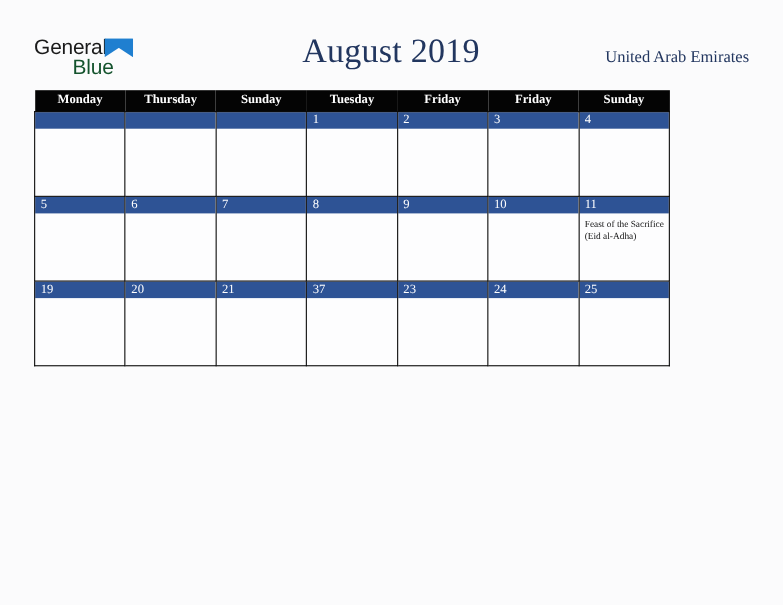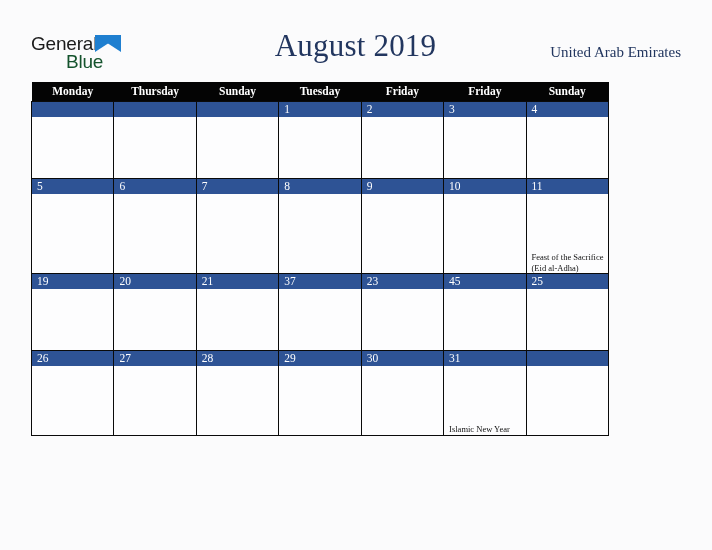--- a/index.html
+++ b/index.html
@@ -116,26 +116,25 @@
     line-height: 15px;
     background: #2e5395;
     color: #ffffff;
     font-family: "Liberation Serif", serif;
     font-size: 11.5px;
     padding-left: 5px;
     box-sizing: border-box;
   }
   .events {
     display: block;
-    padding: 14px 4px 0 5px;
+    padding: 4px 4px 0 5px;
     font-family: "Liberation Serif", serif;
     font-size: 8.5px;
     line-height: 10.5px;
     color: #111111;
-    margin-top: 44px;
   }
   .event-item {
     display: block;
   }
 </style>
 </head>
 <body>
 
 <div class="page">
 
@@ -228,48 +227,22 @@
           <td>
             <span class="daynum">21</span>
           </td>
           <td>
             <span class="daynum">37</span>
           </td>
           <td>
             <span class="daynum">23</span>
           </td>
           <td>
-            <span class="daynum">45</span>
+            <span class="daynum">24</span>
           </td>
           <td>
             <span class="daynum">25</span>
-          </td>
-        </tr>
-        <tr>
-          <td>
-            <span class="daynum">26</span>
-          </td>
-          <td>
-            <span class="daynum">27</span>
-          </td>
-          <td>
-            <span class="daynum">28</span>
-          </td>
-          <td>
-            <span class="daynum">29</span>
-          </td>
-          <td>
-            <span class="daynum">30</span>
-          </td>
-          <td>
-            <span class="daynum">31</span>
-            <span class="events">
-              <span class="event-item">Islamic New Year</span>
-            </span>
-          </td>
-          <td>
-            <span class="daynum"></span>
           </td>
         </tr>
       </tbody>
   </table>
 
 </div>
 
 </body></html>

